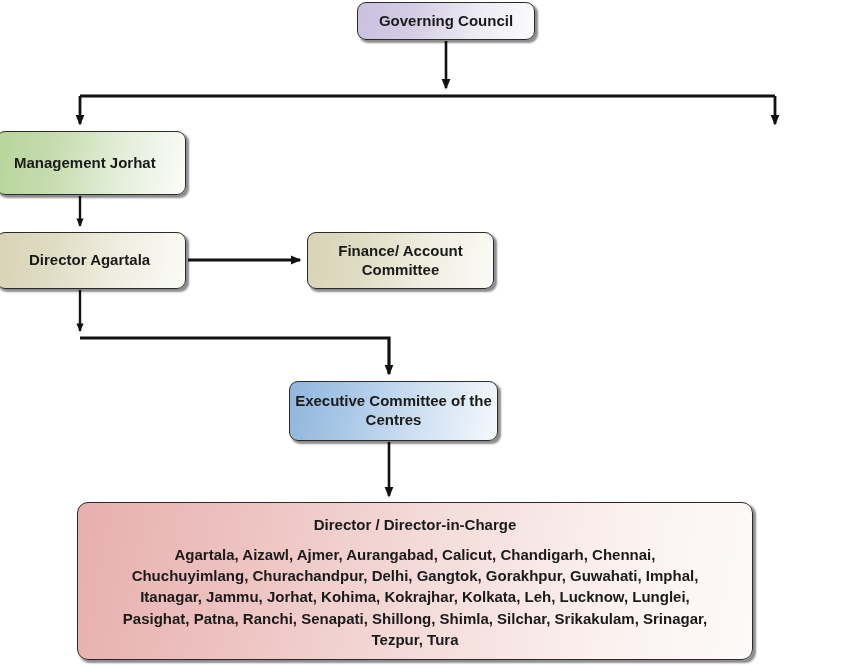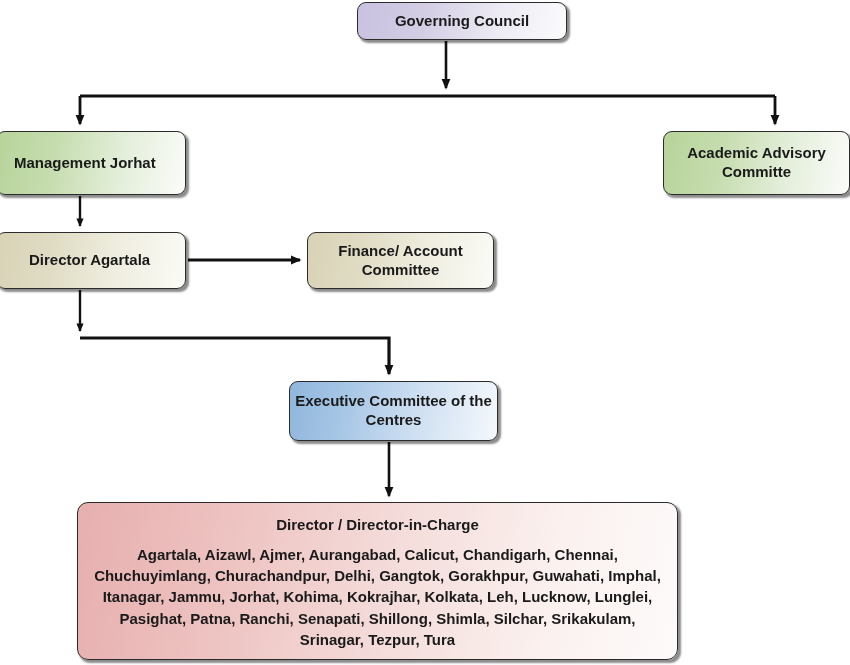--- a/index.html
+++ b/index.html
@@ -40,21 +40,21 @@
     line-height: 1.25;
     box-shadow: 2.5px 2.5px 2px rgba(0,0,0,0.45);
     z-index: 2;
   }
   .node .node-label { width: 100%; display: block; }
   .node.center { justify-content: center; text-align: center; }
   .node.leftish { justify-content: flex-start; text-align: left; }
 
   
   #node-governing-council {
-    left: 357px; top: 2px; width: 210px; height: 38px;
+    left: 357px; top: 2px; width: 178px; height: 38px;
     background: linear-gradient(100deg, #c9c1e0 0%, #d3cde4 32%, #eceaf3 66%, #fbfbfd 100%);
   }
   #node-governing-council .node-label { font-size: 15px; }
 
   #node-management-board {
     left: -4px; top: 131px; width: 190px; height: 64px;
     padding-left: 17px;
     background: linear-gradient(100deg, #b7d49a 0%, #c5dcae 30%, #e3eed9 65%, #fbfcfa 100%);
   }
 
@@ -73,21 +73,21 @@
     left: 307px; top: 232px; width: 187px; height: 57px;
     background: linear-gradient(100deg, #d8d3b6 0%, #e0dcc4 30%, #efeddf 62%, #fbfbf7 100%);
   }
 
   #node-executive-committee {
     left: 289px; top: 381px; width: 209px; height: 60px;
     background: linear-gradient(100deg, #8fb6dc 0%, #a8c7e6 28%, #cfe0f2 62%, #f4f8fc 100%);
   }
 
   #node-director-in-charge {
-    left: 77px; top: 502px; width: 601px; height: 158px;
+    left: 77px; top: 502px; width: 676px; height: 158px;
     border-radius: 11px;
     display: block;
     padding: 13px 16px 12px 16px;
     background: linear-gradient(100deg, #e7afaf 0%, #edc2c0 24%, #f4dcda 52%, #fbf2f0 80%, #fdfafa 100%);
   }
   #node-director-in-charge .dic-title {
     text-align: center;
     font-weight: bold;
     font-size: 15px;
     margin-bottom: 9px;
@@ -146,23 +146,20 @@
   </svg>
 
   <div class="node center" id="node-governing-council">
     <span class="node-label">Governing Council</span>
   </div>
 
   <div class="node leftish" id="node-management-board">
     <span class="node-label">Management Jorhat</span>
   </div>
 
-  <div class="node center" id="node-academic-advisory">
-    <span class="node-label">Academic Advisory Committe</span>
-  </div>
 
   <div class="node leftish" id="node-director-general">
     <span class="node-label">Director Agartala</span>
   </div>
 
   <div class="node center" id="node-executive-committee">
     <span class="node-label">Executive Committee of the Centres</span>
   </div>
 
   <div class="node center" id="node-finance-account">

